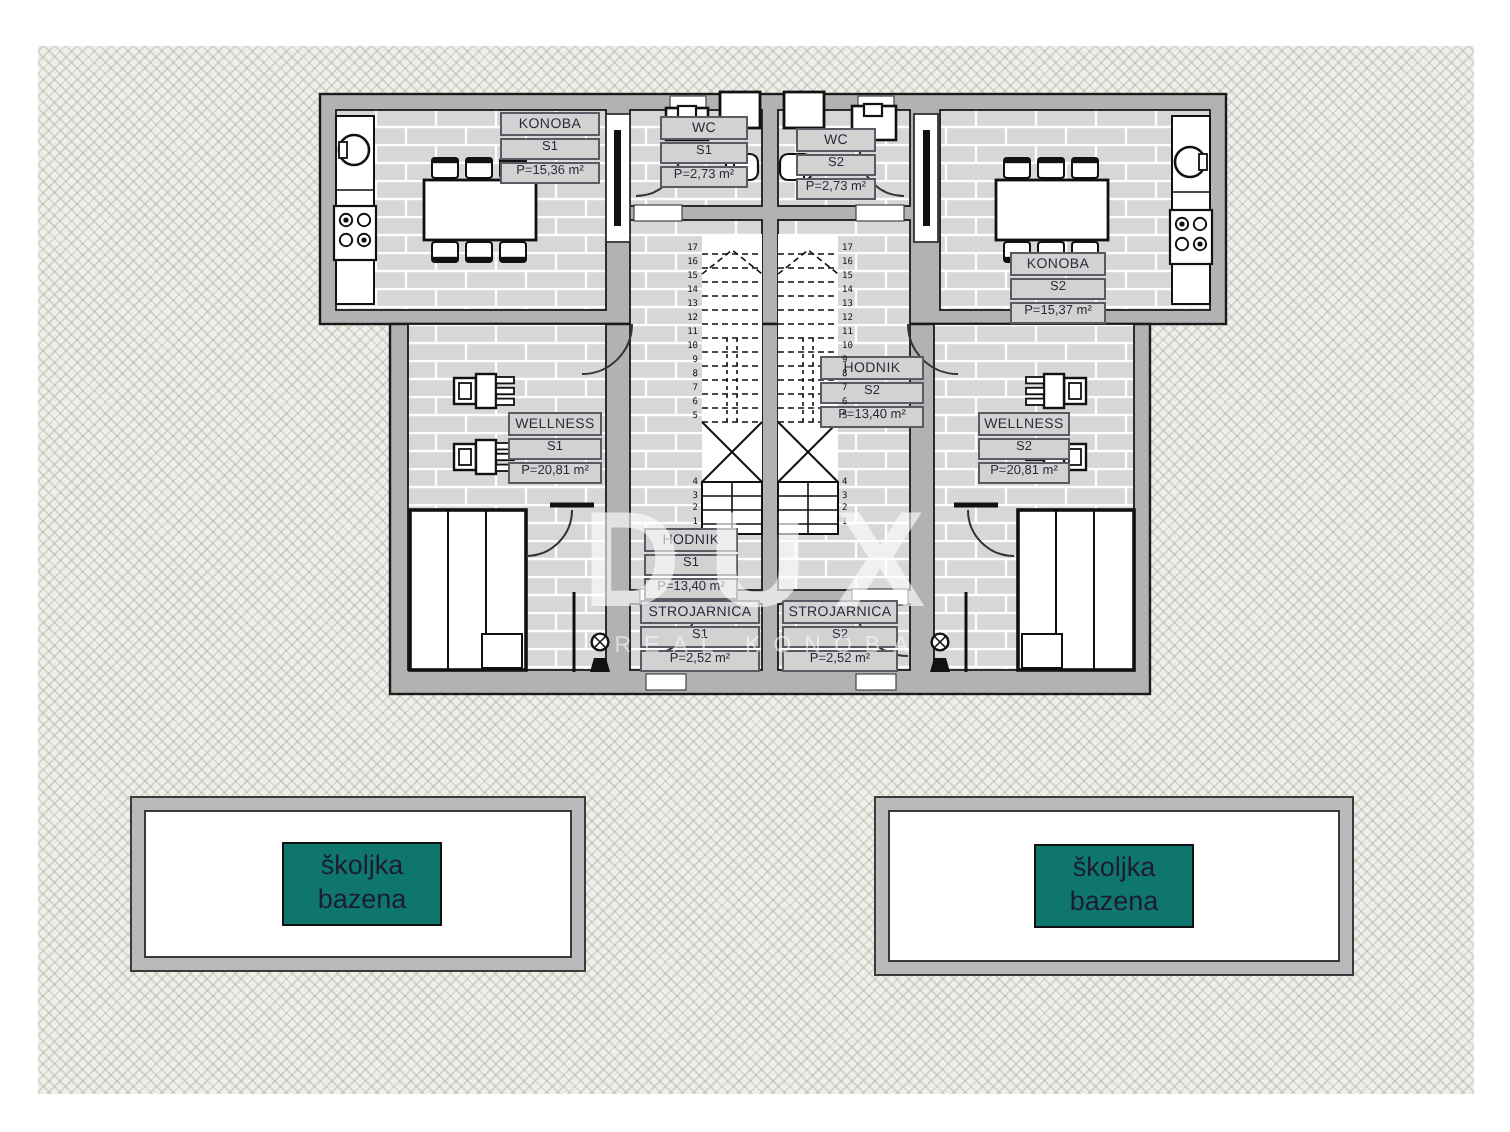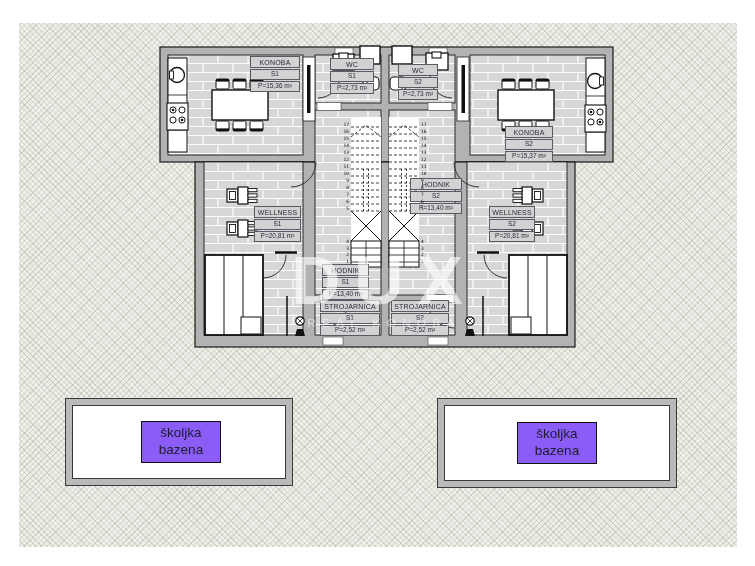--- a/index.html
+++ b/index.html
@@ -11,21 +11,21 @@
       repeating-linear-gradient(-45deg, rgba(158,158,148,.30) 0 1px, transparent 1px 4px);}
   svg.plan{position:absolute;left:0;top:0;z-index:2;}
   .rlabel{position:absolute;z-index:3;font-size:6.5px;color:#2a2a3a;text-align:center;line-height:1;}
   .rlabel .row{background:#d2d2d2;border:1px solid #5a5a64;margin-top:1px;padding:1.5px 1px 1px;}
   .rlabel .row:first-child{margin-top:0;font-size:7px;letter-spacing:.2px;}
   .stair-nums{position:absolute;z-index:3;display:flex;flex-direction:column;justify-content:space-between;
       font-family:"DejaVu Sans Mono",monospace;font-size:4.5px;line-height:1;color:#111;}
   .stair-nums.ra{text-align:right;}
   .pool{position:absolute;z-index:2;background:#b9b9b9;border:1px solid #3a3a3a;box-sizing:border-box;padding:6px;}
   .pool-inner{width:100%;height:100%;background:#fff;border:1px solid #3a3a3a;box-sizing:border-box;}
-  .pool-label{position:absolute;z-index:3;background:#8b5cf6;border:1.5px solid #111;text-align:center;
+  .pool-label{position:absolute;z-index:3;background:#0f766e;border:1.5px solid #111;text-align:center;
       font-size:13.5px;line-height:1.25;color:#1c1c30;padding:3px 6px;}
   .pool-label span{display:block;}
   .wm{position:absolute;z-index:5;text-align:center;pointer-events:none;}
   .wm-title{font-size:68px;font-weight:bold;color:rgba(255,255,255,.62);letter-spacing:14px;line-height:1;}
   .wm-sub{font-size:11.5px;color:rgba(255,255,255,.55);letter-spacing:6.5px;margin-top:3px;}
 </style>
 </head>
 <body>
 
 <div id="stage">

